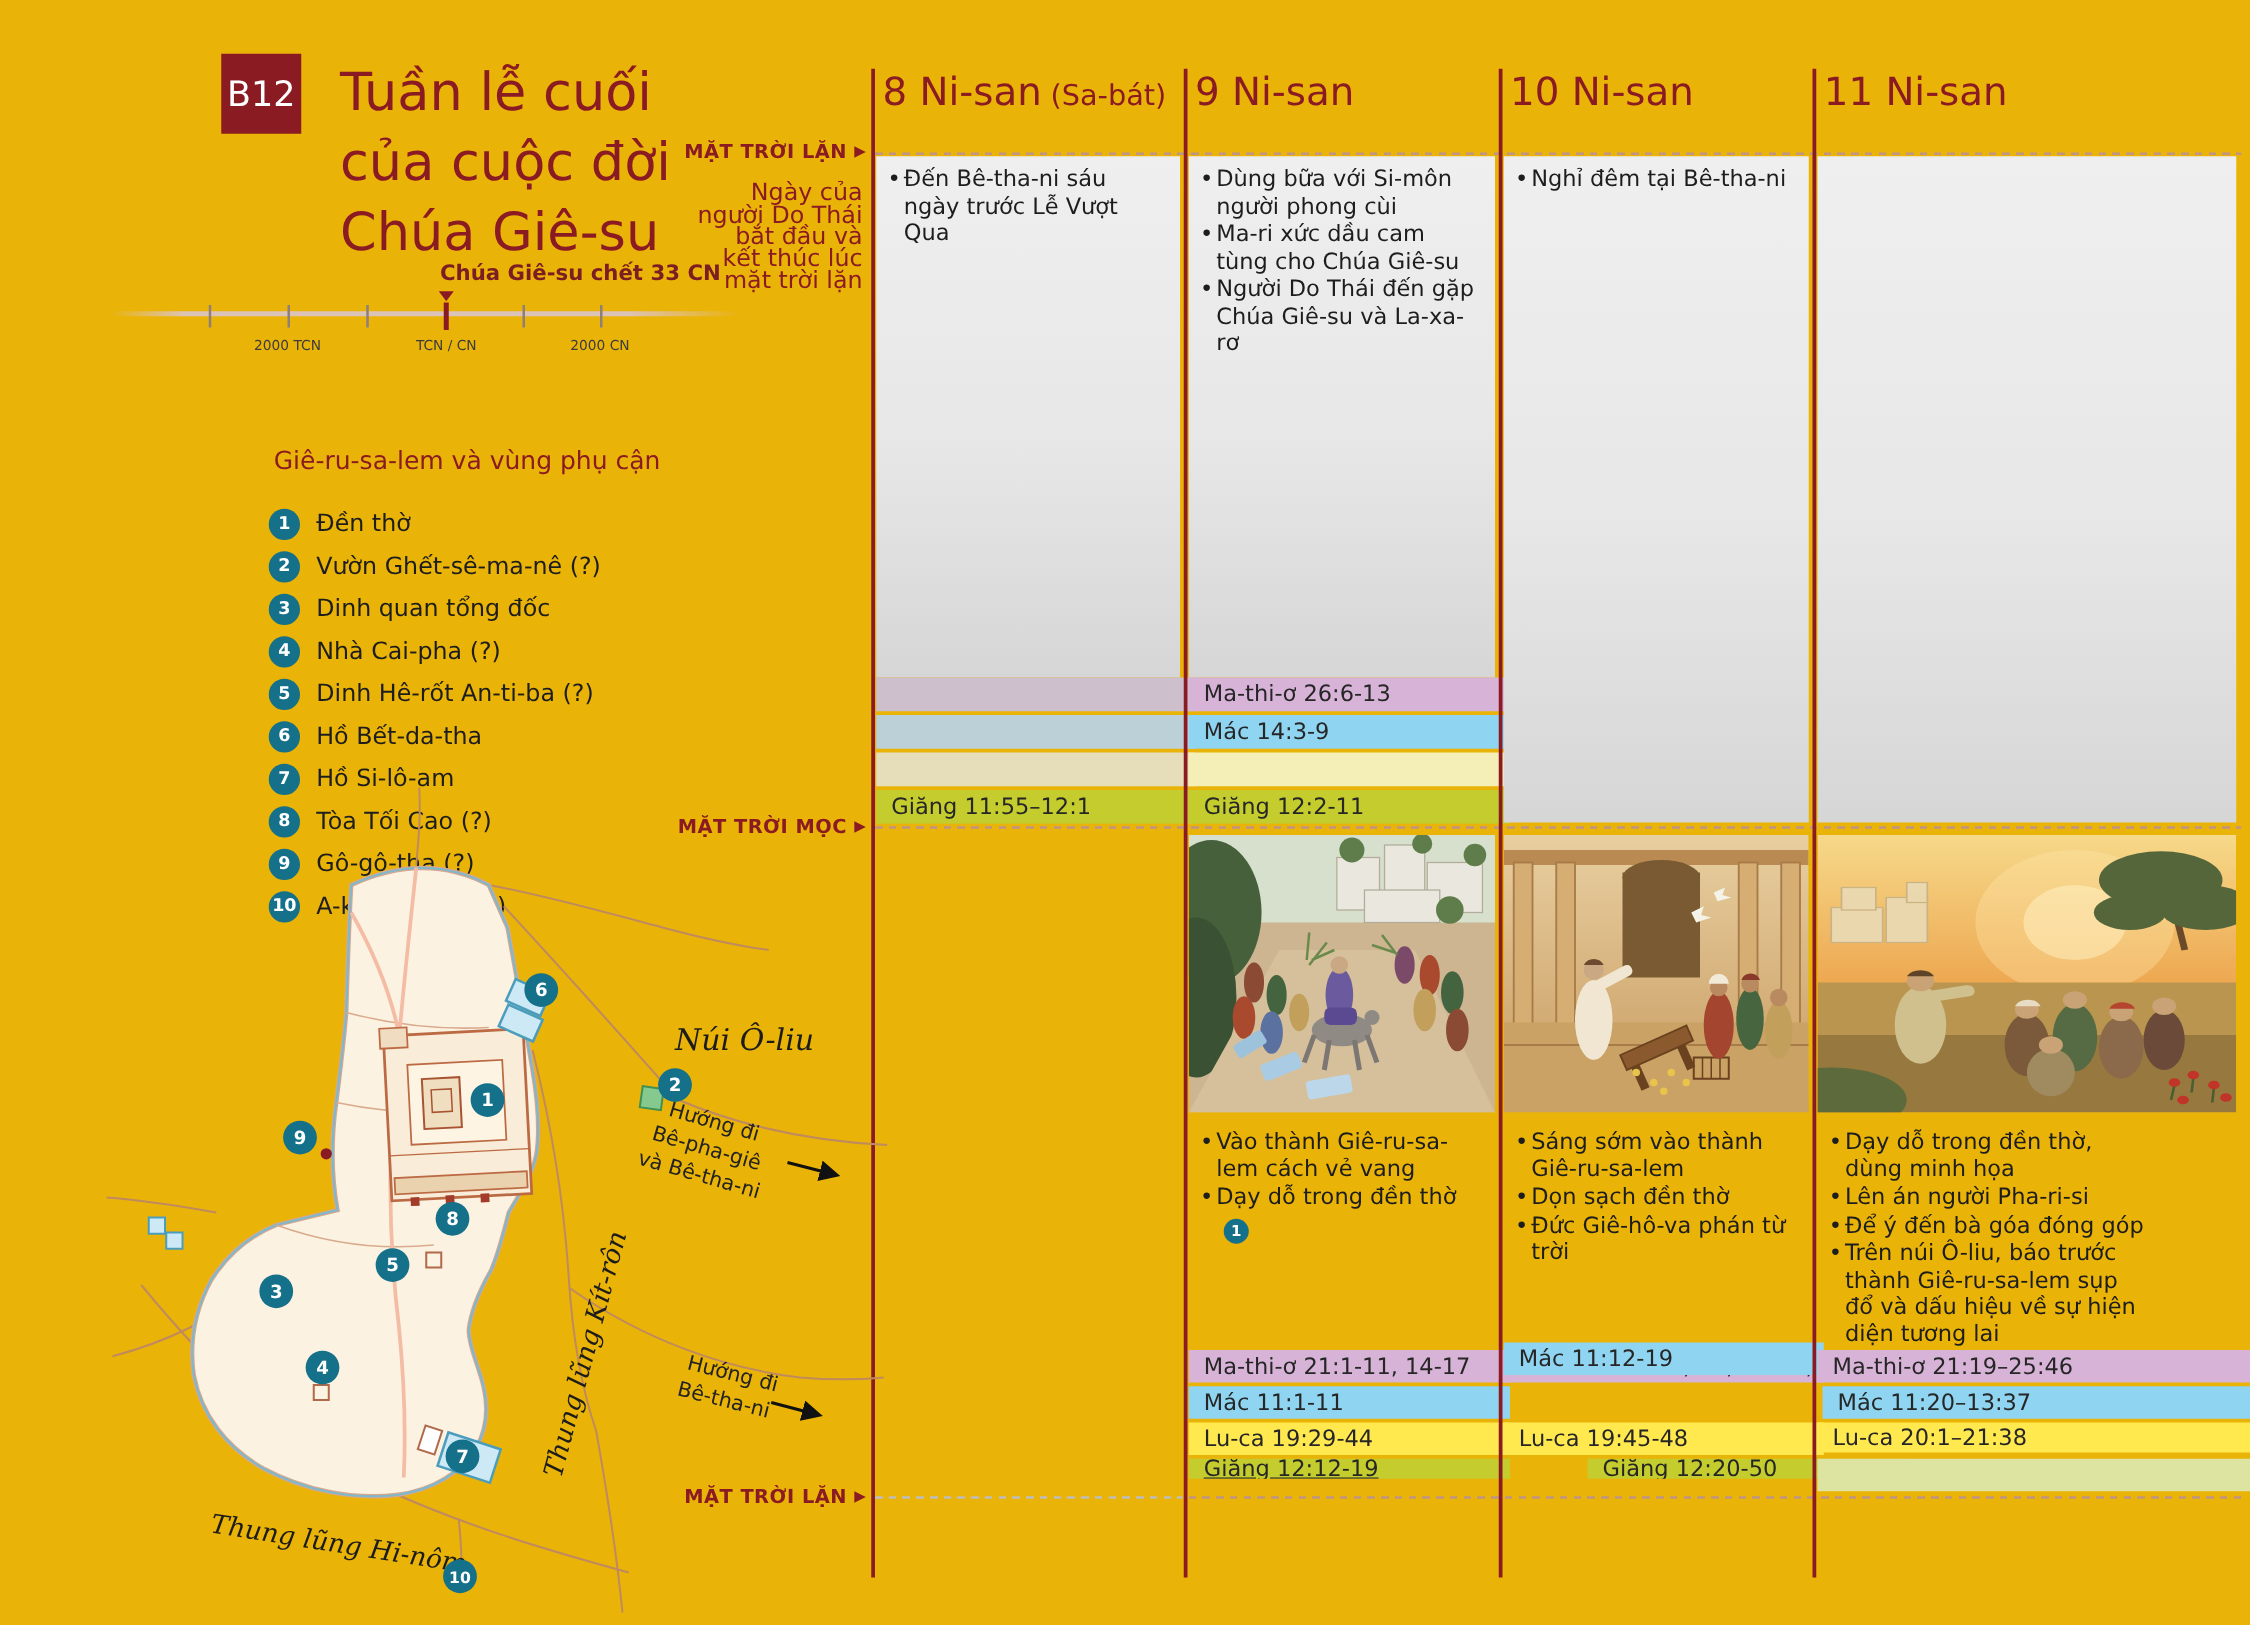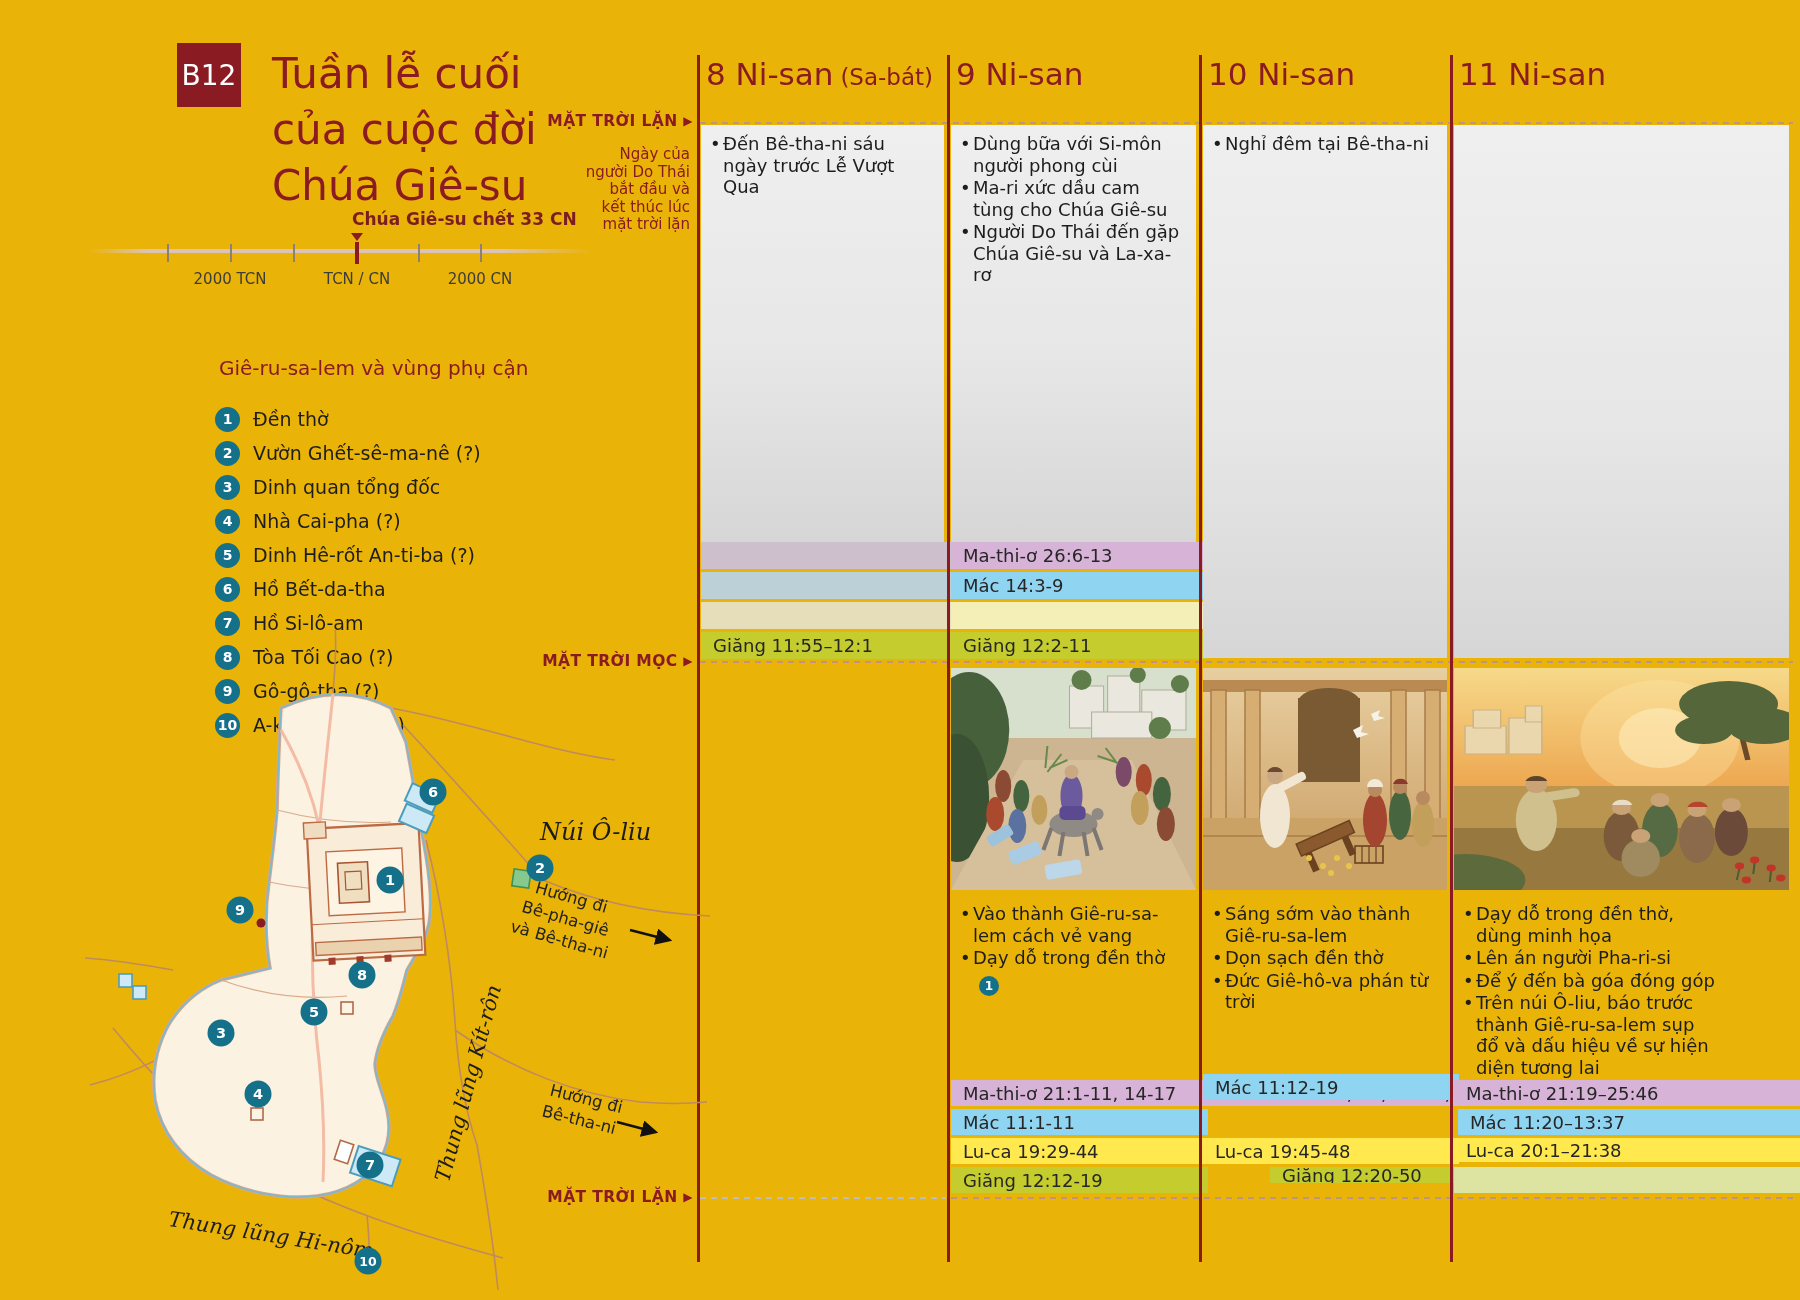--- a/index.html
+++ b/index.html
@@ -11,33 +11,33 @@
          font-size:28px;display:flex;align-items:center;justify-content:center;}
   #page-title{left:272px;top:46px;font-size:42px;line-height:56px;color:#8b1b22;white-space:pre-line;}
   
   #tl-axis{left:88px;top:249px;width:504px;height:4px;
     background:linear-gradient(90deg,rgba(220,195,183,0),#dcc3b7 12%,#dcc3b7 82%,rgba(238,216,204,0));}
   .tick{top:244px;width:2px;height:18px;background:#8d7f7a;}
   #tick-red{left:355px;top:242px;width:4px;height:22px;background:#8b1b22;}
   #tl-tri{left:351px;top:233px;width:0;height:0;border-left:6px solid transparent;
           border-right:6px solid transparent;border-top:8px solid #8b1b22;}
   #tl-marker-label{left:352px;top:209px;font-size:17px;font-weight:bold;color:#7b1d22;white-space:nowrap;}
-  .tl-lab{top:270px;font-size:15px;color:#3c3c3c;transform:translateX(-50%);white-space:nowrap;}
+  .tl-lab{top:270px;font-size:11px;color:#3c3c3c;transform:translateX(-50%);white-space:nowrap;}
   
   #legend-title{left:219px;top:356px;font-size:20px;color:#8b1b22;}
   .leg-row{position:absolute;left:215px;display:flex;align-items:center;gap:13px;height:26px;}
   .leg-num,.evt-badge{background:#15708a;color:#fff;border-radius:50%;font-weight:bold;
         display:inline-flex;align-items:center;justify-content:center;}
   .leg-num{width:25px;height:25px;font-size:14px;flex:0 0 25px;}
   .leg-lab{font-size:19px;white-space:nowrap;}
   
   .side-lab{right:1107px;font-size:15.5px;font-weight:600;letter-spacing:.4px;color:#8b1b22;
             text-align:right;white-space:nowrap;}
   .side-lab .tri{font-size:12px;vertical-align:1px;}
-  #day-note{right:1110px;top:146px;font-size:15px;line-height:17.5px;font-weight:500;
+  #day-note{right:1110px;top:146px;font-size:19px;line-height:17.5px;font-weight:500;
             color:#8b1b22;text-align:right;white-space:pre-line;}
   
   .dash-tan{height:2px;background-image:repeating-linear-gradient(90deg,#bf9486 0 6px,transparent 6px 11px);}
   .dash-gray{height:2px;background-image:repeating-linear-gradient(90deg,#bdbdbd 0 6px,transparent 6px 11px);}
   
   .colline{width:3px;background:#8b1b22;top:55px;height:1207px;}
   .col-head{top:56px;color:#8b1b22;font-size:31px;white-space:nowrap;}
   .col-head .suffix{font-size:23px;margin-left:7px;}
   .graybox{background:linear-gradient(180deg,#efefef 0%,#e7e7e7 55%,#d6d6d6 100%);}
   .evts{display:flex;flex-direction:column;gap:1px;}
@@ -249,21 +249,21 @@
       </div>
       <div class="abs refbar" style="left: 951px; top: 1080px; width: 245px; height: 26px; background: rgb(216, 179, 216);">
         <span>Ma-thi-ơ 21:1-11, 14-17</span>
       </div>
       <div class="abs refbar" style="left: 951px; top: 1109px; width: 245px; height: 26px; background: rgb(143, 212, 241);">
         <span>Mác 11:1-11</span>
       </div>
       <div class="abs refbar" style="left: 951px; top: 1138px; width: 245px; height: 26px; background: rgb(255, 233, 79);">
         <span>Lu-ca 19:29-44</span>
       </div>
-      <div class="abs refbar" style="left: 951px; top: 1167px; width: 245px; height: 26px; background: rgb(196, 204, 46);">
+      <div class="abs refbar" style="left: 951px; top: 1167px; width: 245px; height: 16px; background: rgb(196, 204, 46); text-decoration: underline;">
         <span>Giăng 12:12-19</span>
       </div>
       <div class="abs colline" style="left: 1199px;"></div>
       <div class="abs col-head" style="left: 1208px; top: 56px;"><span>10 Ni-san</span></div>
       <div class="abs graybox" style="left: 1203px; top: 125px; width: 244px; height: 533px;"></div>
       <div class="abs evts" style="left: 1212px; top: 133px; width: 219px;">
         <div class="evt">
           <span class="dot">•</span>
           <span>Nghỉ đêm tại Bê-tha-ni</span>
         </div>

